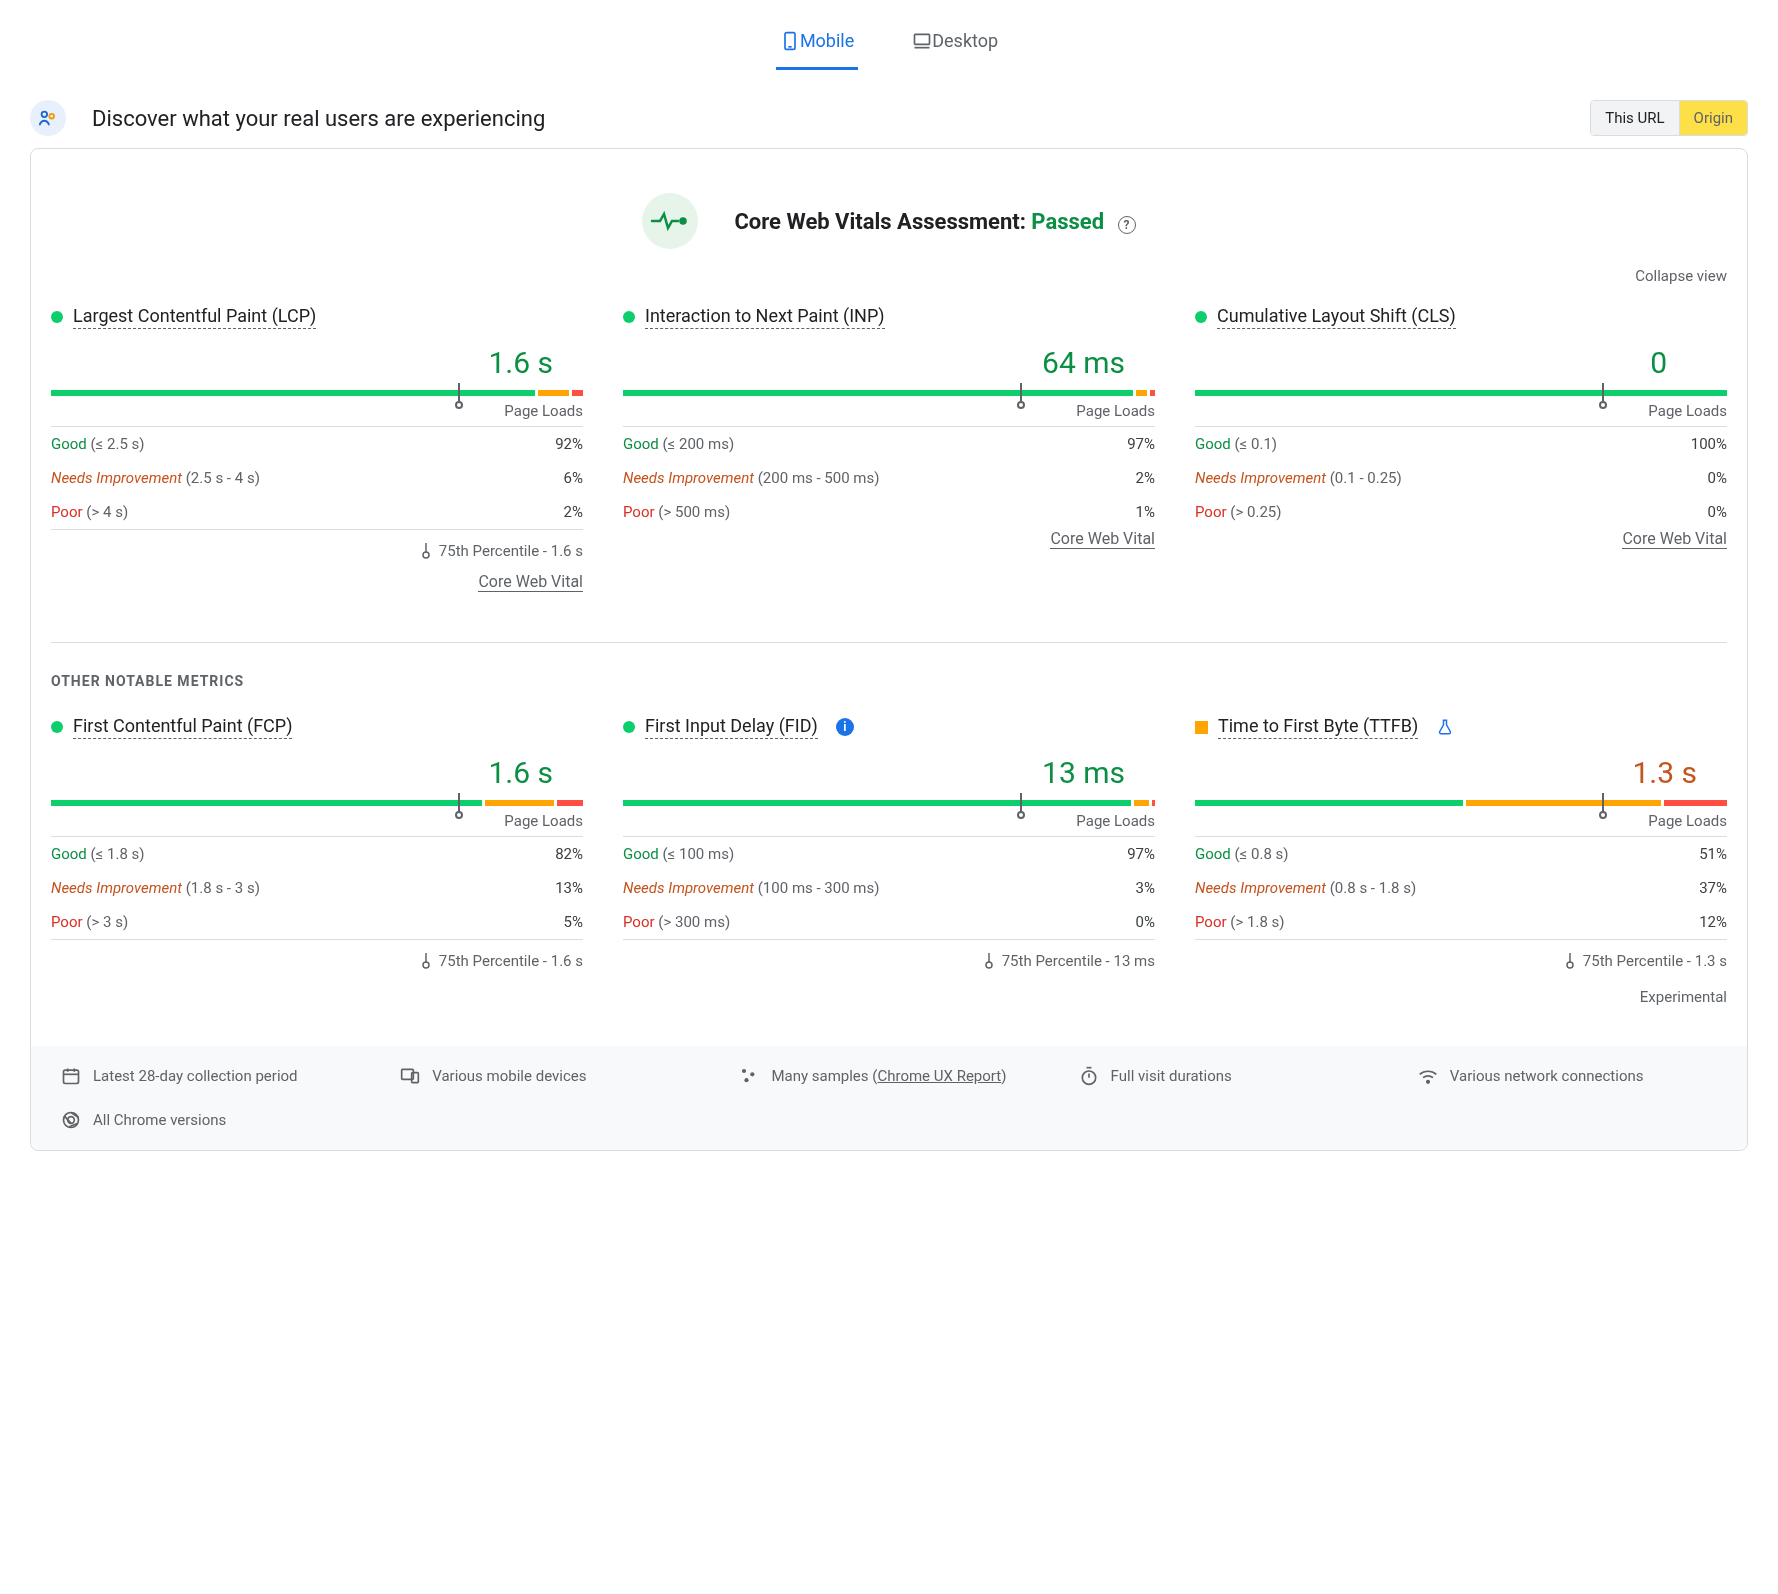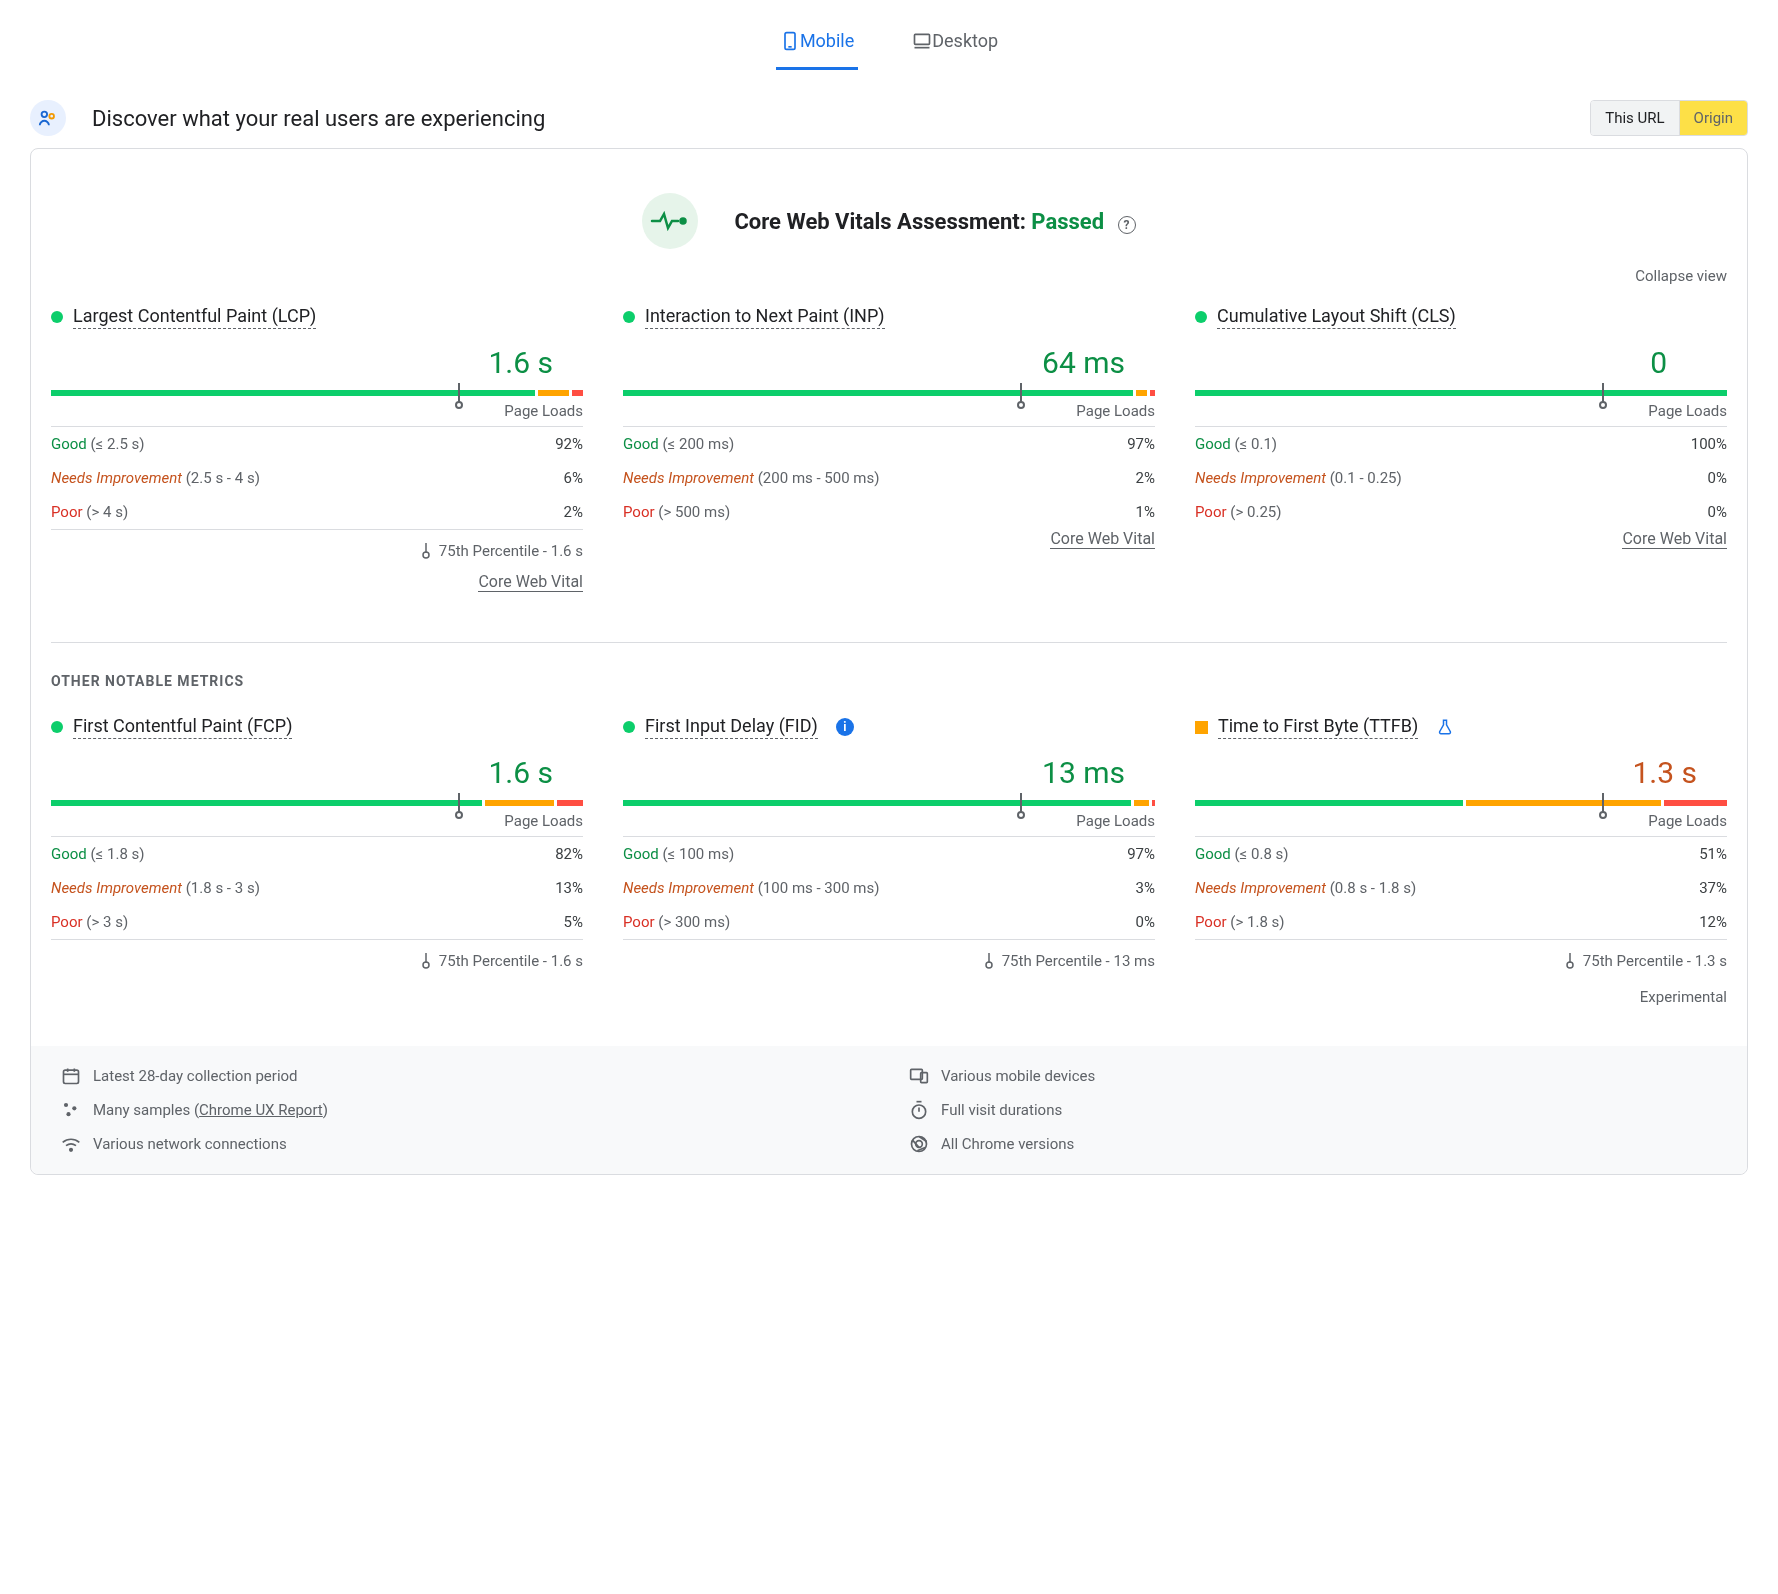--- a/index.html
+++ b/index.html
@@ -47,21 +47,21 @@
 .dist-label .good { color: #0c8f45; }
 .dist-label .ni { color: #c5531e; font-style: italic; }
 .dist-label .poor { color: #d93025; }
 .dist-label .thresh { color: #5f6368; }
 .dist-val { color: #3c4043; }
 .percentile { border-top: 1px solid #dadce0; text-align: right; padding: 12px 0; color: #5f6368; font-size: 15px; display: flex; justify-content: flex-end; align-items: center; gap: 8px; }
 .cwv-link { text-align: right; color: #5f6368; font-size: 16px; border-bottom: 1px solid #5f6368; display: inline-block; float: right; cursor: pointer; margin-bottom: 10px; }
 .clear { clear: both; }
 .section-divider { border-top: 1px solid #dadce0; margin: 30px 0; }
 .section-title { color: #5f6368; font-size: 14px; letter-spacing: 1px; margin-bottom: 26px; }
-.footer-grid { background: #f8f9fa; display: grid; grid-template-columns: repeat(2, 1fr); padding: 20px 30px; gap: 14px 40px; border-radius: 0 0 8px 8px; margin: 0 -20px; }
+.footer-grid { background: #f8f9fa; display: grid; grid-template-columns: repeat(5, 1fr); padding: 20px 30px; gap: 24px 40px; border-radius: 0 0 8px 8px; margin: 0 -20px; }
 .footer-item { display: flex; align-items: center; gap: 12px; color: #5f6368; font-size: 15px; }
 .footer-item .link { text-decoration: underline; cursor: pointer; }
 .icon-sm { width: 20px; height: 20px; flex-shrink: 0; }
 .info-icon { width: 18px; height: 18px; border-radius: 50%; background: #1a73e8; color: #fff; display: inline-flex; align-items: center; justify-content: center; font-size: 12px; font-weight: bold; margin-left: 8px; }
 .flask-icon { color: #1a73e8; margin-left: 8px; }
 </style>
 </head>
 <body>
 
 <div class="tabs">

